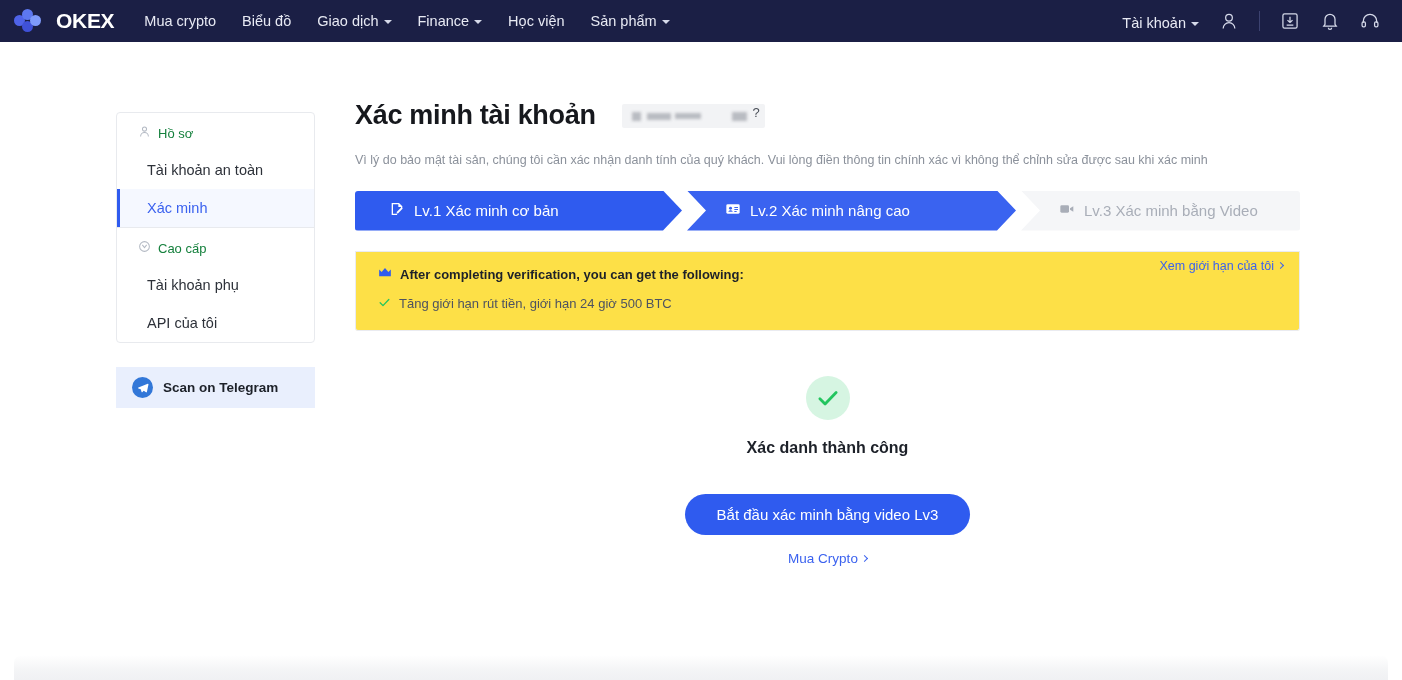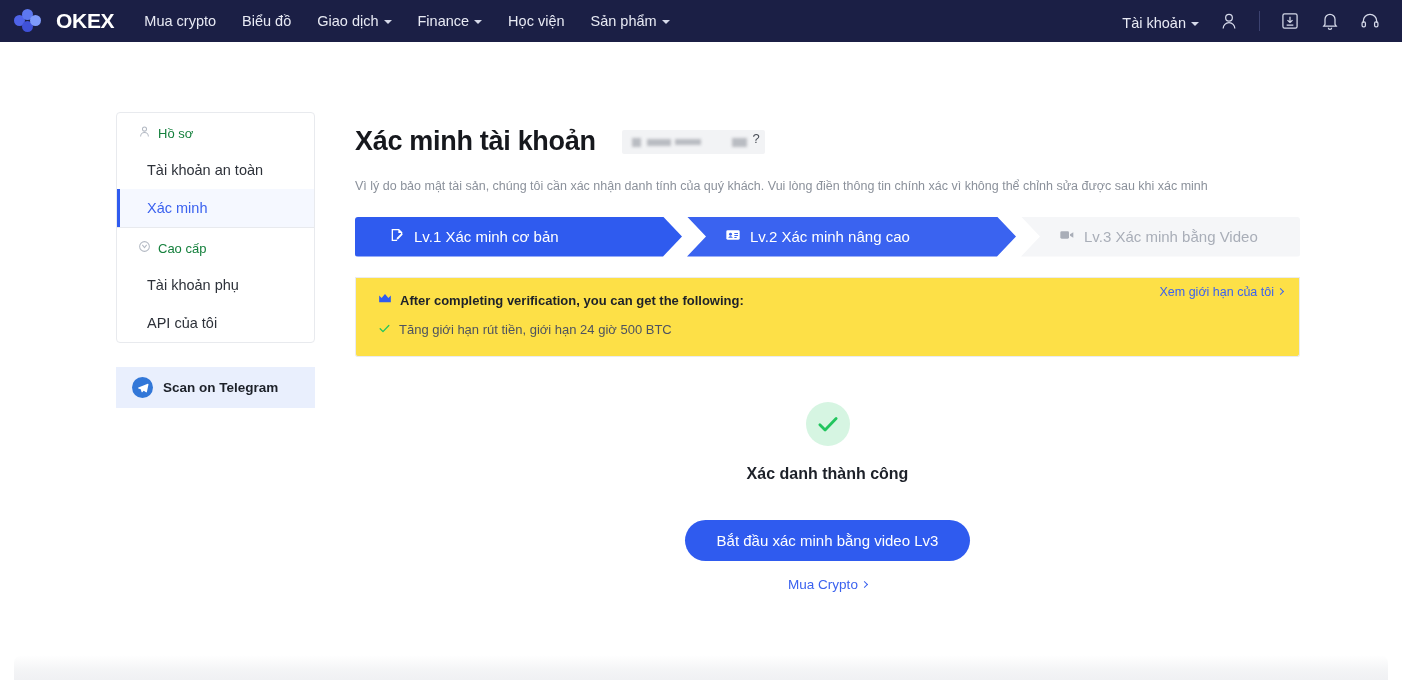--- a/index.html
+++ b/index.html
@@ -76,21 +76,21 @@
     display: flex; align-items: center; gap: 10px; padding-left: 16px;
     cursor: pointer;
   }
   .tg-circle {
     width: 21px; height: 21px; border-radius: 50%; background: #3277d8;
     display: flex; align-items: center; justify-content: center;
   }
   .tg-label { font-size: 13.5px; font-weight: 700; color: #1d2129; }
 
   
-  .main { position: absolute; left: 355px; top: 84px; width: 945px; }
+  .main { position: absolute; left: 355px; top: 58px; width: 945px; }
   .title-row { display: flex; align-items: center; gap: 26px; }
   .page-title { font-size: 27px; font-weight: 700; color: #16181d; letter-spacing: -0.3px; }
   .redacted {
     width: 143px; height: 24px; background: #f2f3f5; border-radius: 2px;
     position: relative; display: flex; align-items: center;
   }
   .redacted .blk { position: absolute; background: #b9bcc2; filter: blur(1.4px); }
   .redacted .b1 { left: 10px;  top: 8px;  width: 9px;  height: 9px; }
   .redacted .b2 { left: 25px;  top: 9px;  width: 24px; height: 7px; }
   .redacted .b3 { left = 0; left: 53px;  top: 9px;  width: 26px; height: 6px; }

